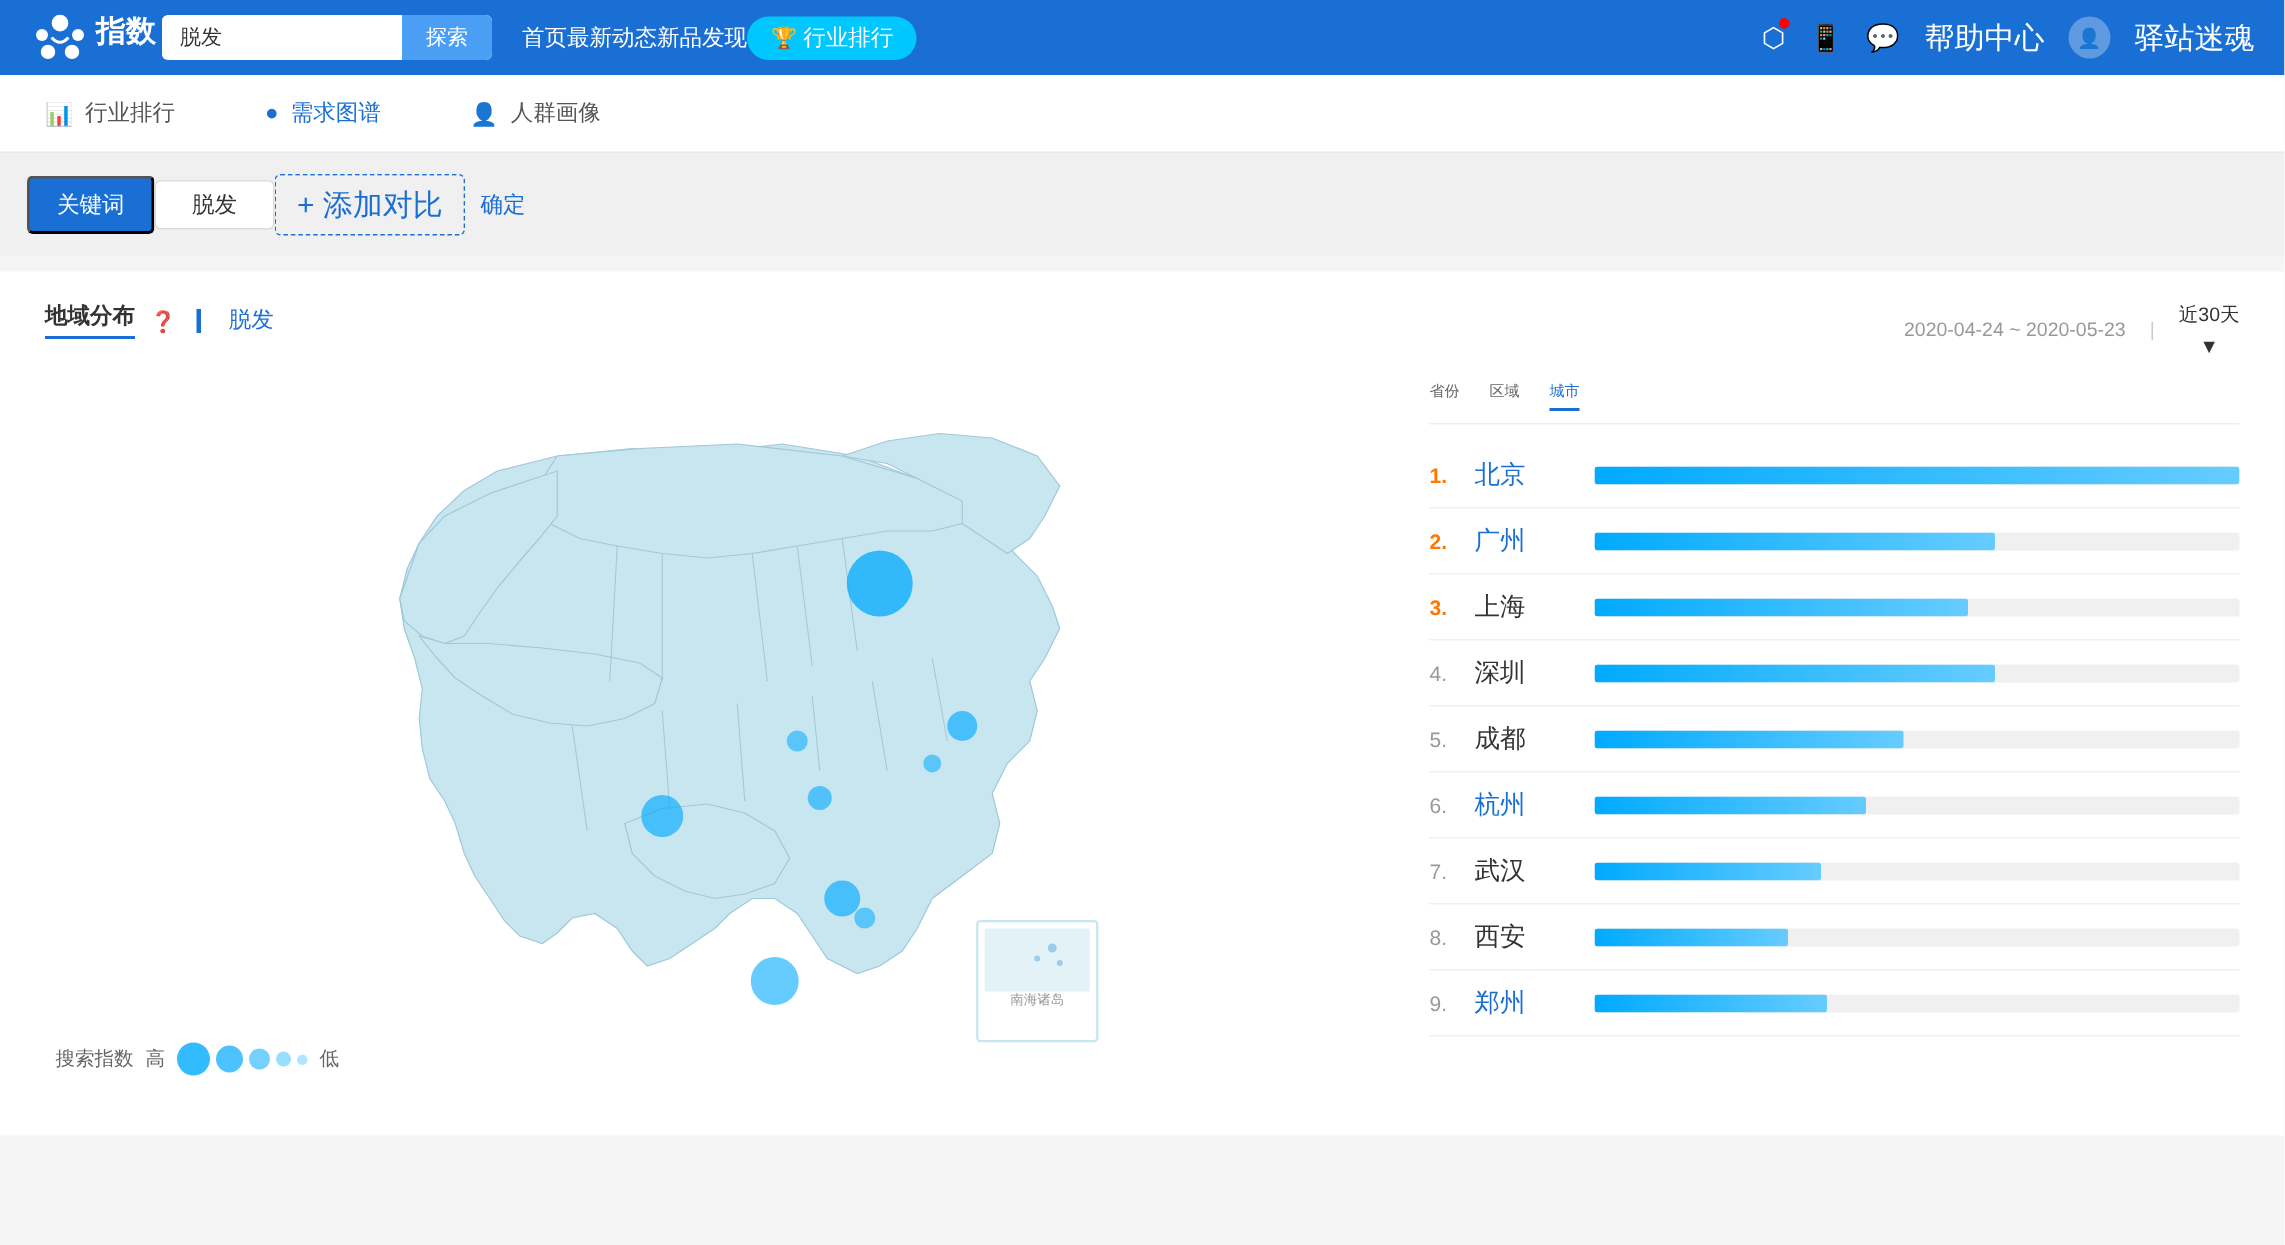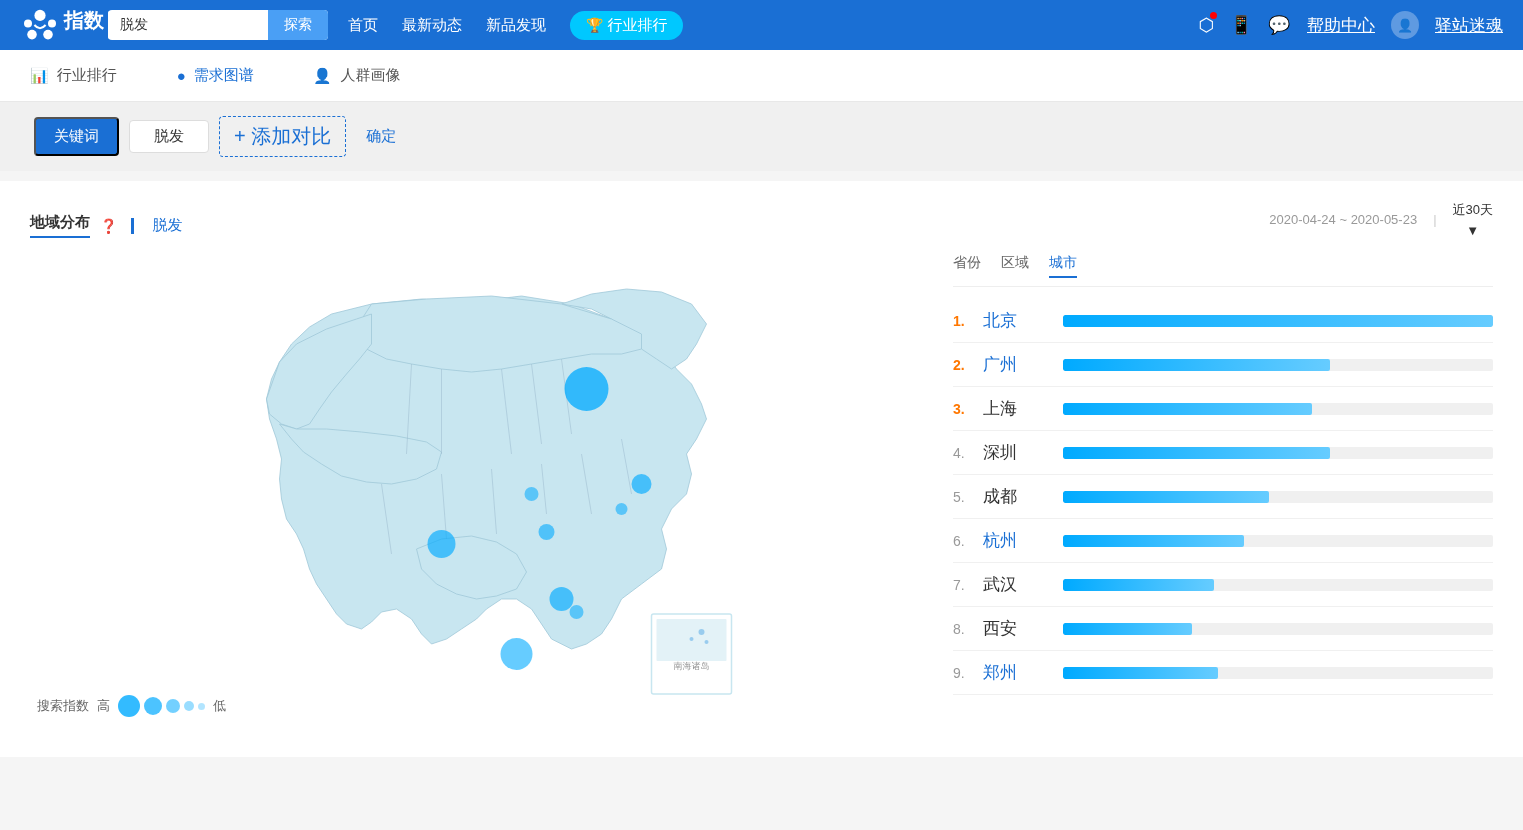--- a/index.html
+++ b/index.html
@@ -44,21 +44,20 @@
       background: #4a9ff5;
       color: white;
       border: none;
       padding: 6px 16px;
       cursor: pointer;
       font-size: 14px;
     }
     .nav-links {
       display: flex;
       align-items: center;
-      gap: 24px;
       flex: 1;
     }
     .nav-link {
       color: white;
       text-decoration: none;
       font-size: 15px;
       cursor: pointer;
     }
     .nav-link-active {
       background: #00c8ff;
@@ -75,23 +74,22 @@
       margin-left: auto;
     }
     .nav-right-icon {
       color: white;
       cursor: pointer;
       font-size: 18px;
       position: relative;
     }
     .nav-right-text {
       color: white;
-      font-size: 17px;
-      cursor: pointer;
-      text-decoration: underline;
+      font-size: 20px;
+      cursor: pointer;
     }
     .red-dot {
       position: absolute;
       top: -2px;
       right: -3px;
       width: 7px;
       height: 7px;
       background: red;
       border-radius: 50%;
     }
@@ -114,24 +112,23 @@
       cursor: pointer;
       font-size: 15px;
     }
     .sub-nav-item-active {
       color: #1a6fd4;
     }
 
     
     .keyword-bar {
       background: #f0f0f0;
-      padding: 14px 34px;
-      display: flex;
-      align-items: center;
-      gap: 10px;
+      padding: 14px 18px;
+      display: flex;
+      align-items: center;
     }
     .kw-label {
       background: #1a6fd4;
       color: white;
       padding: 8px 18px;
       border-radius: 4px;
       font-size: 15px;
       cursor: pointer;
     }
     .kw-tag {
@@ -162,21 +159,21 @@
     
     .main-content {
       background: white;
       margin: 10px 0;
       padding: 20px 30px;
     }
 
     
     .section-header {
       display: flex;
-      align-items: flex-end;
+      align-items: flex-start;
       justify-content: space-between;
       margin-bottom: 16px;
     }
     .section-title-left {
       display: flex;
       align-items: center;
       gap: 10px;
     }
     .section-title {
       font-size: 15px;
@@ -254,21 +251,21 @@
       display: flex;
       gap: 20px;
       margin-bottom: 12px;
       border-bottom: 1px solid #eee;
       padding-bottom: 8px;
     }
     .tab-item {
       color: #666;
       cursor: pointer;
       padding-bottom: 4px;
-      font-size: 14px;
+      font-size: 10px;
     }
     .tab-item-active {
       color: #1a6fd4;
       border-bottom: 2px solid #1a6fd4;
     }
     .ranking-row {
       display: flex;
       align-items: center;
       padding: 10px 0;
       border-bottom: 1px solid #f0f0f0;

